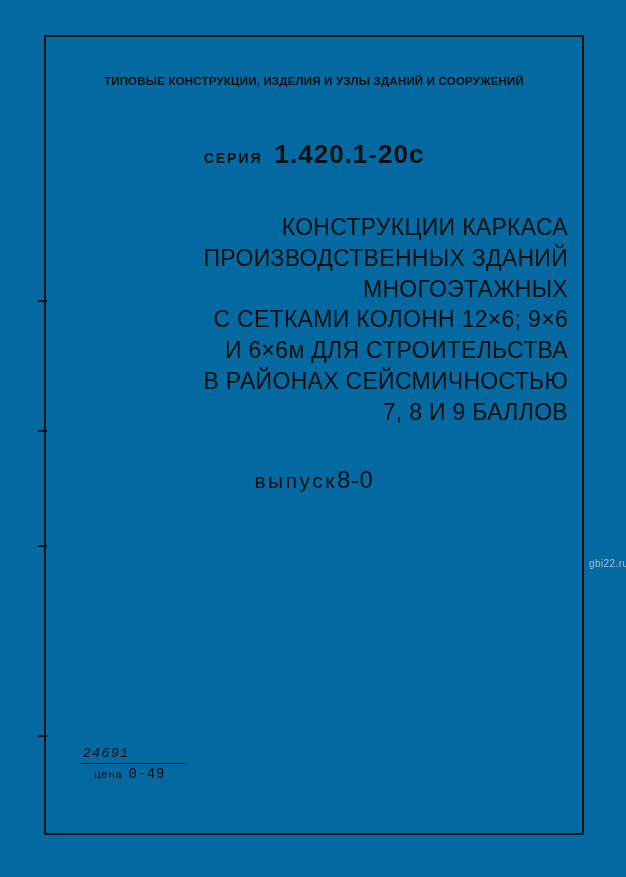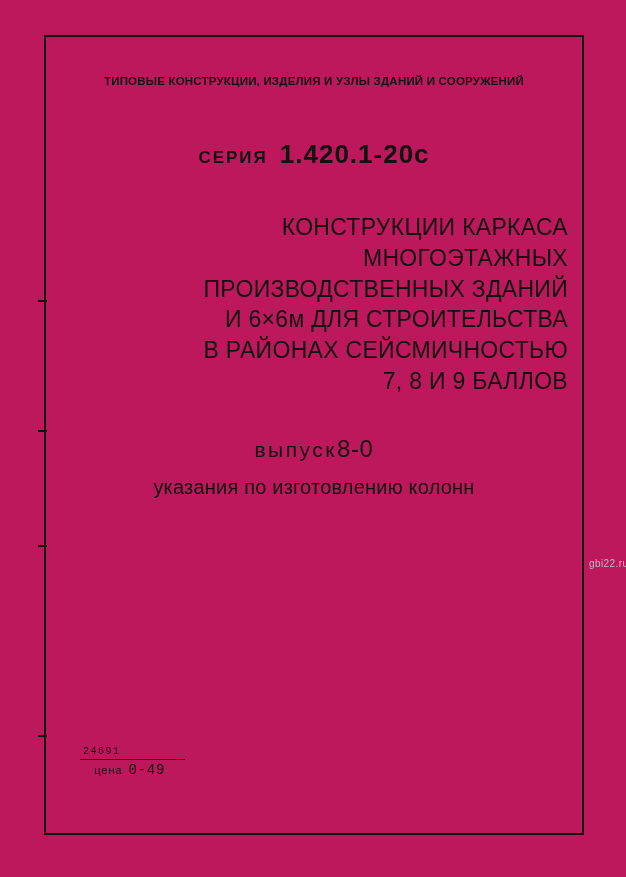--- a/index.html
+++ b/index.html
@@ -15,21 +15,21 @@
     color: #111111;
     overflow: hidden;
   }
 
   
   #page-sheet {
     position: absolute;
     left: 0; top: 0;
     width: 626px;
     height: 877px;
-    background: #be185d;
+    background: #0369a1;
   }
 
   #frame-outer {
     position: absolute;
     left: 44px;
     top: 35px;
     width: 540px;
     height: 800px;
     border: 2px solid #111111;
     box-sizing: border-box;
@@ -64,21 +64,21 @@
   }
 
   #series-line {
     margin-top: 52px;
     font-size: 26px;
     font-weight: 700;
     letter-spacing: 1px;
     text-align: center;
   }
   #series-label {
-    font-size: 17px;
+    font-size: 14px;
     letter-spacing: 2px;
     margin-right: 12px;
   }
 
   #title-block {
     margin-top: 42px;
     line-height: 1.34;
   }
   .title-line {
     font-size: 23px;
@@ -116,24 +116,25 @@
 
   
   #price-stamp {
     position: absolute;
     left: 80px;
     top: 746px;
     width: 108px;
     font-family: "Liberation Mono", monospace;
   }
   #stock-number {
-    font-size: 10px;
+    font-size: 13px;
     letter-spacing: 1.5px;
     padding-left: 3px;
     color: #111111;
+    font-style: italic;
   }
   #stamp-rule {
     margin-top: 2px;
     border-top: 1.5px solid #111111;
     width: 105px;
   }
   #price-row {
     margin-top: 2px;
     font-size: 14px;
     letter-spacing: 0.8px;
@@ -161,32 +162,32 @@
   <div id="content">
 
     <div id="subject-line">ТИПОВЫЕ КОНСТРУКЦИИ, ИЗДЕЛИЯ И УЗЛЫ ЗДАНИЙ И СООРУЖЕНИЙ</div>
 
     <div id="series-line">
       <span id="series-label">СЕРИЯ</span><span id="series-number">1.420.1-20с</span>
     </div>
 
     <div id="title-block">
       <div class="title-line">КОНСТРУКЦИИ КАРКАСА</div>
+      <div class="title-line">ПРОИЗВОДСТВЕННЫХ ЗДАНИЙ</div>
       <div class="title-line">МНОГОЭТАЖНЫХ</div>
-      <div class="title-line">ПРОИЗВОДСТВЕННЫХ ЗДАНИЙ</div>
+      <div class="title-line">С СЕТКАМИ КОЛОНН 12×6; 9×6</div>
       <div class="title-line">И 6×6м ДЛЯ СТРОИТЕЛЬСТВА</div>
       <div class="title-line">В РАЙОНАХ СЕЙСМИЧНОСТЬЮ</div>
       <div class="title-line">7, 8 И 9 БАЛЛОВ</div>
     </div>
 
     <div id="issue-line">
       <span id="issue-label">выпуск</span><span id="issue-number">8-0</span>
     </div>
 
-    <div id="issue-subtitle">указания по изготовлению колонн</div>
 
   </div>
 
   <div id="watermark">gbi22.ru</div>
 
   <div id="price-stamp">
     <div id="stock-number">24691</div>
     <div id="stamp-rule"></div>
     <div id="price-row">
       <span id="price-label">цена</span><span id="price-value">0-49</span>

